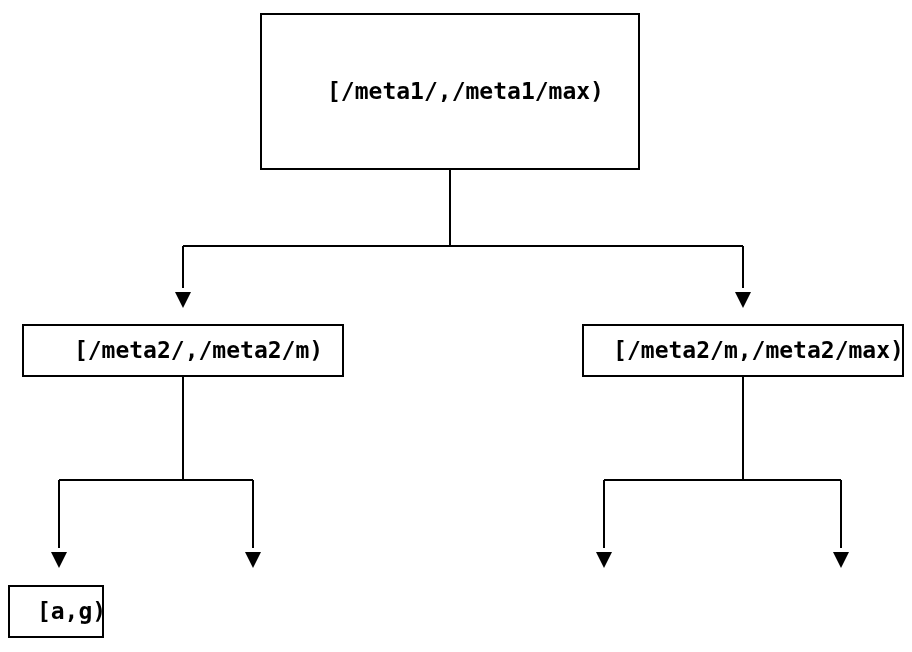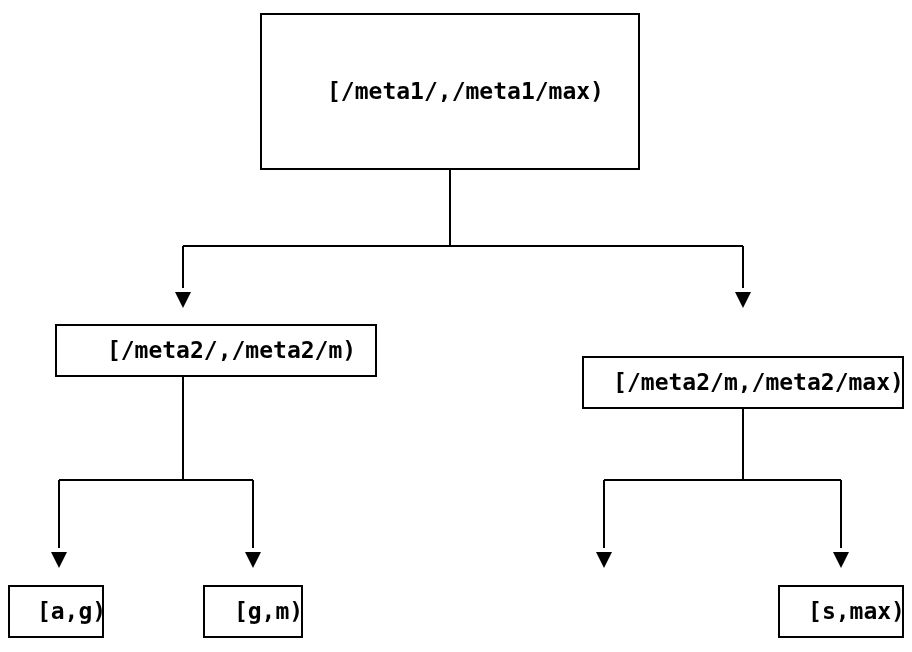--- a/index.html
+++ b/index.html
@@ -41,22 +41,22 @@
     font-weight: 700;
     font-size: 23px;
     line-height: 1;
     display: flex;
     align-items: center;
     justify-content: center;
     white-space: nowrap;
     padding-left: 31px;
   }
   .n-root       { left: 260px; top:  13px; width: 380px; height: 157px; }
-  .n-meta2-low  { left:  22px; top: 324px; width: 322px; height:  53px; margin-left: 33px; }
-  .n-meta2-high { left: 582px; top: 324px; width: 322px; height:  53px; margin-top: 32px; }
+  .n-meta2-low  { left:  22px; top: 324px; width: 322px; height:  53px; }
+  .n-meta2-high { left: 582px; top: 324px; width: 322px; height:  53px; }
   .n-leaf-ag    { left:   8px; top: 585px; width: 96px; height:  53px; }
   .n-leaf-gm    { left: 203px; top: 585px; width: 100px; height:  53px; }
   .n-leaf-ms    { left: 553px; top: 585px; width: 102px; height:  53px; }
   .n-leaf-smax  { left: 778px; top: 585px; width: 126px; height:  53px; }
 </style>
 </head>
 <body>
 
 <div class="stage">
 
@@ -78,16 +78,14 @@
       <path class="edge-line" d="M743 377 V480 M604 480 H841 M604 480 V548 M841 480 V548"></path>
       <polygon class="arrowhead" points="596,552 612,552 604,568"></polygon>
       <polygon class="arrowhead" points="833,552 849,552 841,568"></polygon>
     </g>
   </svg>
 
   <div class="node n-root">[/meta1/,/meta1/max)</div>
   <div class="node n-meta2-low">[/meta2/,/meta2/m)</div>
   <div class="node n-meta2-high">[/meta2/m,/meta2/max)</div>
   <div class="node n-leaf-ag">[a,g)</div>
-  <div class="node n-leaf-gm">[g,m)</div>
-  <div class="node n-leaf-smax">[s,max)</div>
 
 </div>
 
 </body></html>

